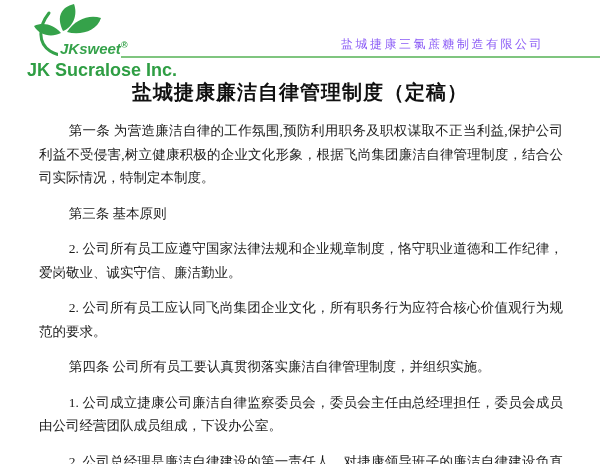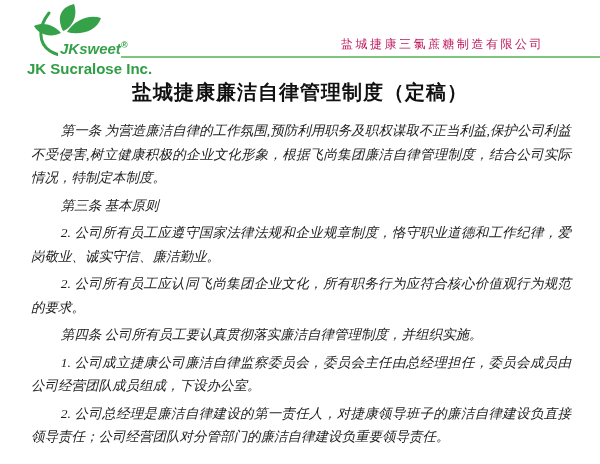--- a/index.html
+++ b/index.html
@@ -32,27 +32,27 @@
     vertical-align:super; line-height:0;
   }
   .header-divider {
     position:absolute; left:121px; top:56px;
     width:479px; height:2px;
     background:#7fc57f;
   }
   .company-en {
     position:absolute; left:27px; top:60px;
     font-family:"Liberation Sans","DejaVu Sans",sans-serif;
-    font-weight:bold; font-size:15px; color:#2f9e44;
+    font-weight:bold; font-size:18px; color:#2f9e44;
     white-space:nowrap;
   }
   .company-cn {
     position:absolute; right:56px; top:36px;
     font-family:"Liberation Sans","DejaVu Sans",sans-serif;
-    font-size:12px; letter-spacing:2.5px; color:#be185d;
+    font-size:12px; letter-spacing:2.5px; color:#8b5cf6;
     white-space:nowrap;
   }
   
   .doc-title {
     margin-top:79px;
     text-align:center;
     font-family:"Liberation Sans","DejaVu Sans",sans-serif;
     font-weight:bold; font-size:20px; letter-spacing:1px;
     color:#111;
   }
@@ -64,22 +64,21 @@
     color:#111;
   }
   .doc-body {
     margin:13px 25px 0 27px;
     font-size:13.5px;
     line-height:23.5px;
     text-align:justify;
   }
   .doc-body p {
     text-indent:2.2em;
-    margin:4px;
-    font-style:italic;
+    margin:12px;
   }
 </style>
 </head>
 <body>
 
 <div class="page">
 
   <div>
     <svg class="leaf-logo" viewBox="0 0 88 56" aria-hidden="true">
       <path class="leaf" d="M35 28 C28 14 33 4 46 1 C50 12 45 24 35 28 Z"></path>

